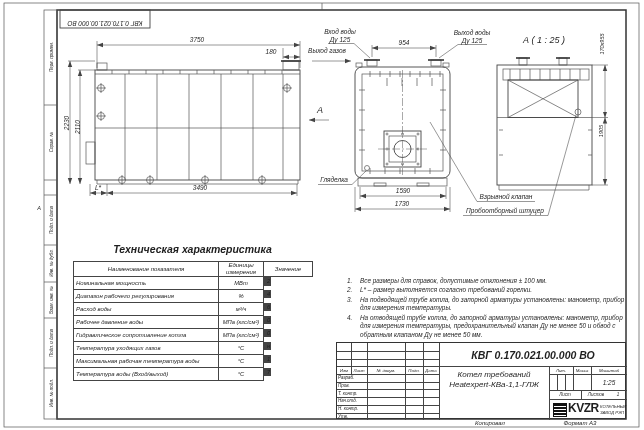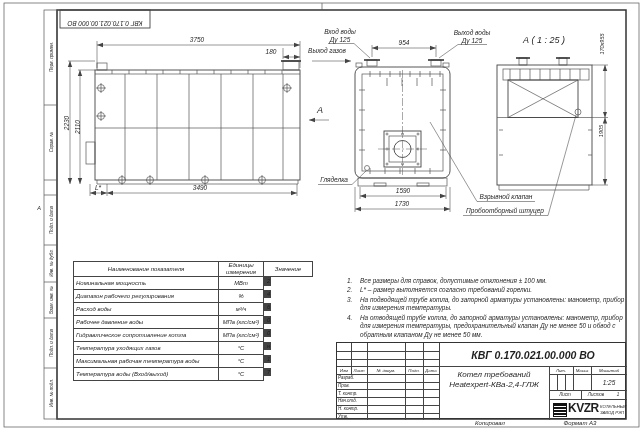--- a/index.html
+++ b/index.html
@@ -208,20 +208,21 @@
     <text x="334" y="182" class="t6 ctr">Гляделка</text>
     <path class="dim" d="M318 184.5h34 L366 171"></path>
     <text x="506" y="199" class="t6 ctr">Взрывной клапан</text>
     <path class="dim" d="M477 201.5h58 M477 201.5 L430 122"></path>
     <text x="505" y="213" class="t6 ctr">Пробоотборный штуцер</text>
     <path class="dim" d="M463 215.5h85 M548 215.5 L576 115"></path>
     <text x="544" y="43" class="t9 ctr">А ( 1 : 25 )</text>
   </g>
 </svg>
 
+<div id="tbl-title">Техническая характеристика</div>
 <table id="chartbl">
   <colgroup>
         <col style="width:145px">
         <col style="width:45px">
         <col style="width:49px">
       </colgroup>
   <tbody>
         <tr style="height:15px">
     <th>Наименование показателя</th>
     <th style="white-space:normal">Единицы измерения</th>
@@ -324,21 +325,21 @@
 
   <div class="tbt left-align" style="left:1px;top:31px;width:29px;height:7.7px;font-size:4.5px">Разраб.</div>
   <div class="tbt left-align" style="left:1px;top:38.7px;width:29px;height:7.7px;font-size:4.5px">Пров.</div>
   <div class="tbt left-align" style="left:1px;top:46.4px;width:29px;height:7.7px;font-size:4.5px">Т. контр.</div>
   <div class="tbt left-align" style="left:1px;top:54.1px;width:29px;height:7.7px;font-size:4.5px">Нач.отд.</div>
   <div class="tbt left-align" style="left:1px;top:61.8px;width:29px;height:7.7px;font-size:4.5px">Н. контр.</div>
   <div class="tbt left-align" style="left:1px;top:69.5px;width:29px;height:7.5px;font-size:4.5px">Утв.</div>
 
   <div class="tbt" style="left:102px;top:0;width:188px;height:23px;font-size:10.5px;font-weight:600">КВГ 0.170.021.00.000 ВО</div>
   <div class="tbt" style="left:102px;top:26px;width:110px;height:10px;font-size:8px">Котел требований</div>
-  <div class="tbt" style="left:102px;top:36px;width:110px;height:10px;font-size:8px">Heatexpert-КВа-2,4-ГЛЖ</div>
+  <div class="tbt" style="left:102px;top:36px;width:110px;height:10px;font-size:8px">Heatexpert-КВа-1,1-ГЛЖ</div>
 
   <div class="tbt" style="left:212px;top:24px;width:24px;height:7px;font-size:4.3px">Лит.</div>
   <div class="tbt" style="left:236px;top:24px;width:18px;height:7px;font-size:4.3px">Масса</div>
   <div class="tbt" style="left:254px;top:24px;width:36px;height:7px;font-size:4.3px">Масштаб</div>
   <div class="tbt" style="left:254px;top:32px;width:36px;height:14px;font-size:6.5px">1:25</div>
 
   <div class="tbt" style="left:212px;top:47px;width:32px;height:9px;font-size:4.5px">Лист</div>
   <div class="tbt" style="left:244px;top:47px;width:30px;height:9px;font-size:4.5px">Листов</div>
   <div class="tbt" style="left:274px;top:47px;width:14px;height:9px;font-size:4.5px">1</div>
 

